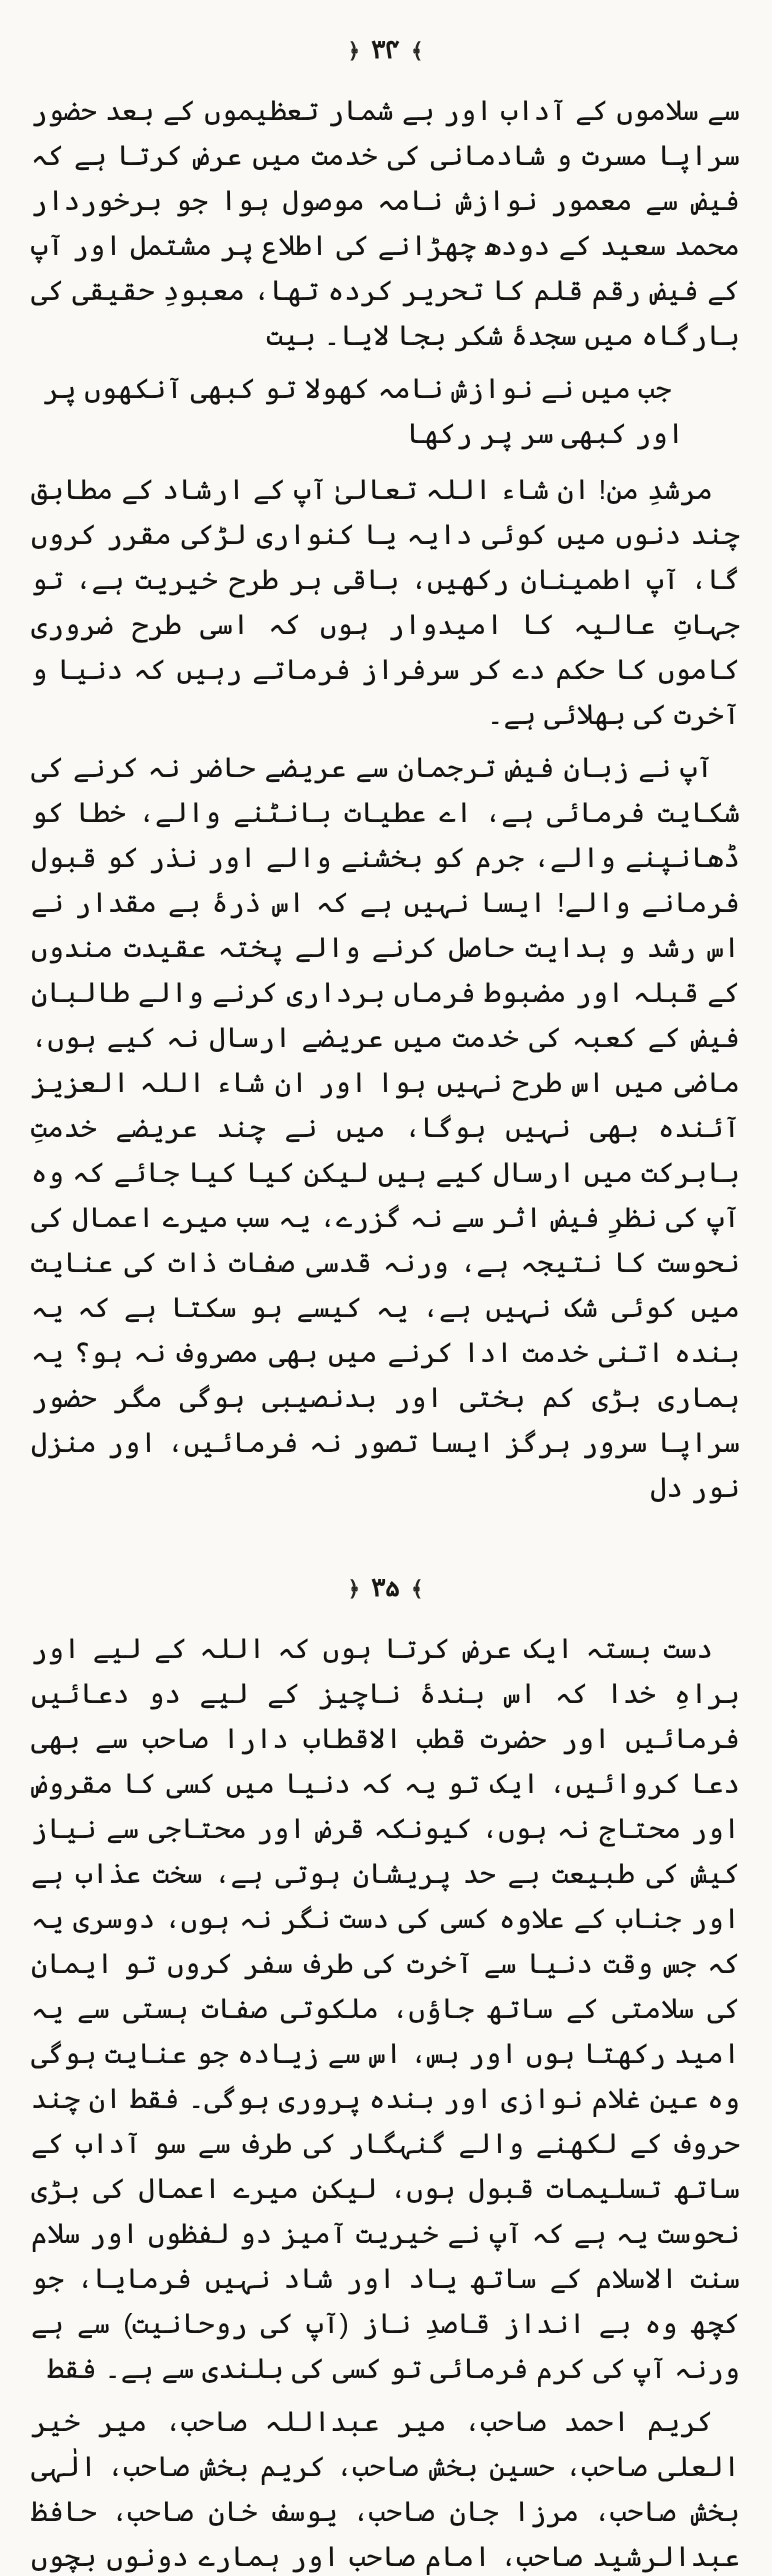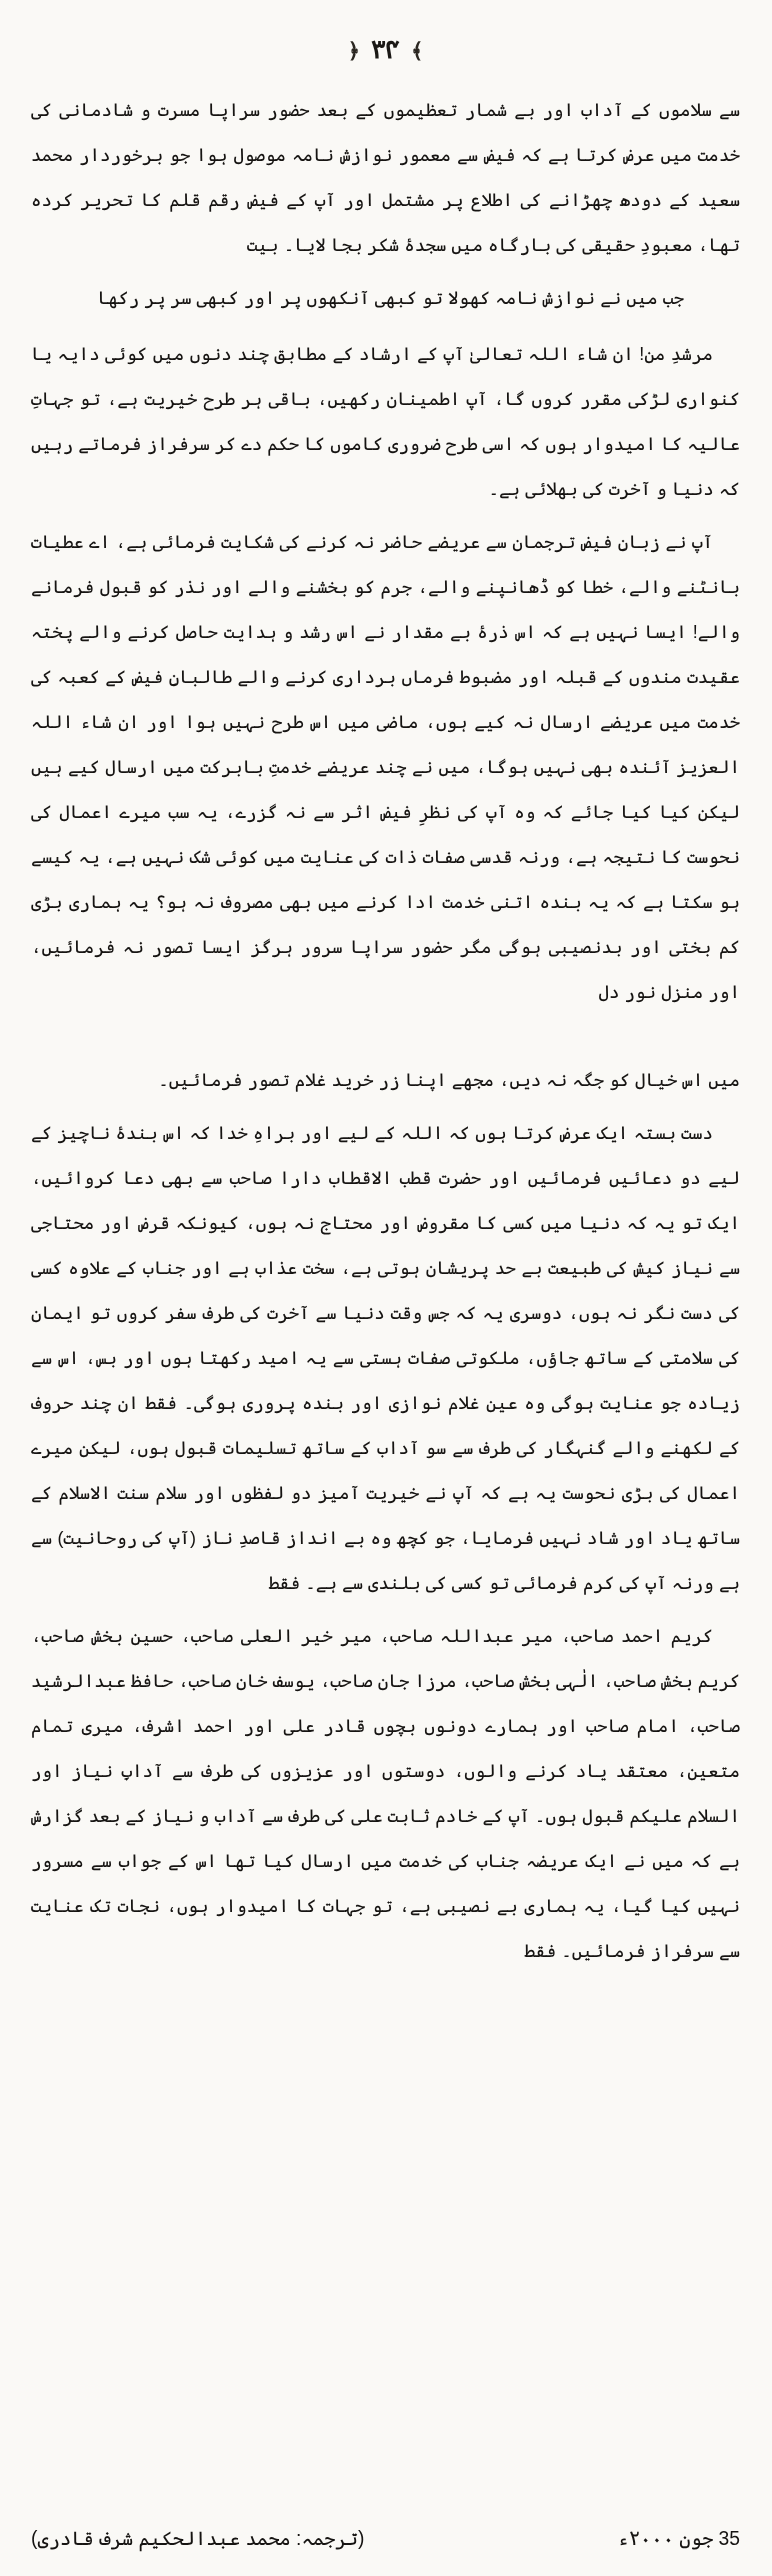--- a/index.html
+++ b/index.html
@@ -27,21 +27,21 @@
     letter-spacing: 3.2px;
     margin: 21px 0 24px 0;
     color: #1a1815;
   }
   .page-num .orn {
     font-size: 21px;
     color: #2a2620;
     padding: 0 4.8px;
   }
   .para {
-    font-size: 18px;
+    font-size: 28px;
     line-height: 45px;
     text-align: justify;
     text-align-last: right;
     margin: 0 0 8px 0;
     text-indent: 0;
   }
   .para.indent {
     text-indent: 27px;
   }
   .para.verse {
@@ -79,21 +79,25 @@
       <span>۳۴</span>
       <span class="orn">﴿</span>
     </div>
     <p class="para">سے سلاموں کے آداب اور بے شمار تعظیموں کے بعد حضور سراپا مسرت و شادمانی کی خدمت میں عرض کرتا ہے کہ فیض سے معمور نوازش نامہ موصول ہوا جو برخوردار محمد سعید کے دودھ چھڑانے کی اطلاع پر مشتمل اور آپ کے فیض رقم قلم کا تحریر کردہ تھا، معبودِ حقیقی کی بارگاہ میں سجدۂ شکر بجا لایا۔ بیت</p>
     <p class="para verse">جب میں نے نوازش نامہ کھولا تو کبھی آنکھوں پر اور کبھی سر پر رکھا</p>
     <p class="para indent">مرشدِ من! ان شاء اللہ تعالیٰ آپ کے ارشاد کے مطابق چند دنوں میں کوئی دایہ یا کنواری لڑکی مقرر کروں گا، آپ اطمینان رکھیں، باقی ہر طرح خیریت ہے، تو جہاتِ عالیہ کا امیدوار ہوں کہ اسی طرح ضروری کاموں کا حکم دے کر سرفراز فرماتے رہیں کہ دنیا و آخرت کی بھلائی ہے۔</p>
     <p class="para indent">آپ نے زبانِ فیض ترجمان سے عریضے حاضر نہ کرنے کی شکایت فرمائی ہے، اے عطیات بانٹنے والے، خطا کو ڈھانپنے والے، جرم کو بخشنے والے اور نذر کو قبول فرمانے والے! ایسا نہیں ہے کہ اس ذرۂ بے مقدار نے اس رشد و ہدایت حاصل کرنے والے پختہ عقیدت مندوں کے قبلہ اور مضبوط فرماں برداری کرنے والے طالبانِ فیض کے کعبہ کی خدمت میں عریضے ارسال نہ کیے ہوں، ماضی میں اس طرح نہیں ہوا اور ان شاء اللہ العزیز آئندہ بھی نہیں ہوگا، میں نے چند عریضے خدمتِ بابرکت میں ارسال کیے ہیں لیکن کیا کیا جائے کہ وہ آپ کی نظرِ فیض اثر سے نہ گزرے، یہ سب میرے اعمال کی نحوست کا نتیجہ ہے، ورنہ قدسی صفات ذات کی عنایت میں کوئی شک نہیں ہے، یہ کیسے ہو سکتا ہے کہ یہ بندہ اتنی خدمت ادا کرنے میں بھی مصروف نہ ہو؟ یہ ہماری بڑی کم بختی اور بدنصیبی ہوگی مگر حضور سراپا سرور ہرگز ایسا تصور نہ فرمائیں، اور منزل نور دل</p>
   </section>
 
   <section class="section-gap">
-    <p class="para">میں اس خیال کو جگہ نہ دیں، مجھے اپنا زر خرید غلام تصور فرمائیں۔</p>
+    <div class="page-num">
+      <span class="orn">﴾</span>
+      <span>۳۵</span>
+      <span class="orn">﴿</span>
+    </div>
     <p class="para indent">دست بستہ ایک عرض کرتا ہوں کہ اللہ کے لیے اور براہِ خدا کہ اس بندۂ ناچیز کے لیے دو دعائیں فرمائیں اور حضرت قطب الاقطاب دارا صاحب سے بھی دعا کروائیں، ایک تو یہ کہ دنیا میں کسی کا مقروض اور محتاج نہ ہوں، کیونکہ قرض اور محتاجی سے نیاز کیش کی طبیعت بے حد پریشان ہوتی ہے، سخت عذاب ہے اور جناب کے علاوہ کسی کی دست نگر نہ ہوں، دوسری یہ کہ جس وقت دنیا سے آخرت کی طرف سفر کروں تو ایمان کی سلامتی کے ساتھ جاؤں، ملکوتی صفات ہستی سے یہ امید رکھتا ہوں اور بس، اس سے زیادہ جو عنایت ہوگی وہ عین غلام نوازی اور بندہ پروری ہوگی۔ فقط ان چند حروف کے لکھنے والے گنہگار کی طرف سے سو آداب کے ساتھ تسلیمات قبول ہوں، لیکن میرے اعمال کی بڑی نحوست یہ ہے کہ آپ نے خیریت آمیز دو لفظوں اور سلام سنت الاسلام کے ساتھ یاد اور شاد نہیں فرمایا، جو کچھ وہ بے انداز قاصدِ ناز (آپ کی روحانیت) سے ہے ورنہ آپ کی کرم فرمائی تو کسی کی بلندی سے ہے۔ فقط</p>
     <p class="para indent">کریم احمد صاحب، میر عبداللہ صاحب، میر خیر العلی صاحب، حسین بخش صاحب، کریم بخش صاحب، الٰہی بخش صاحب، مرزا جان صاحب، یوسف خان صاحب، حافظ عبدالرشید صاحب، امام صاحب اور ہمارے دونوں بچوں قادر علی اور احمد اشرف، میری تمام متعین، معتقد یاد کرنے والوں، دوستوں اور عزیزوں کی طرف سے آدابِ نیاز اور السلام علیکم قبول ہوں۔ آپ کے خادم ثابت علی کی طرف سے آداب و نیاز کے بعد گزارش ہے کہ میں نے ایک عریضہ جناب کی خدمت میں ارسال کیا تھا اس کے جواب سے مسرور نہیں کیا گیا، یہ ہماری بے نصیبی ہے، تو جہات کا امیدوار ہوں، نجات تک عنایت سے سرفراز فرمائیں۔ فقط</p>
   </section>
 
   <footer class="footer">
     <span class="date">35 جون ۲۰۰۰ء</span>
     <span class="translator">(ترجمہ: محمد عبدالحکیم شرف قادری)</span>
   </footer>
 
 </div>

